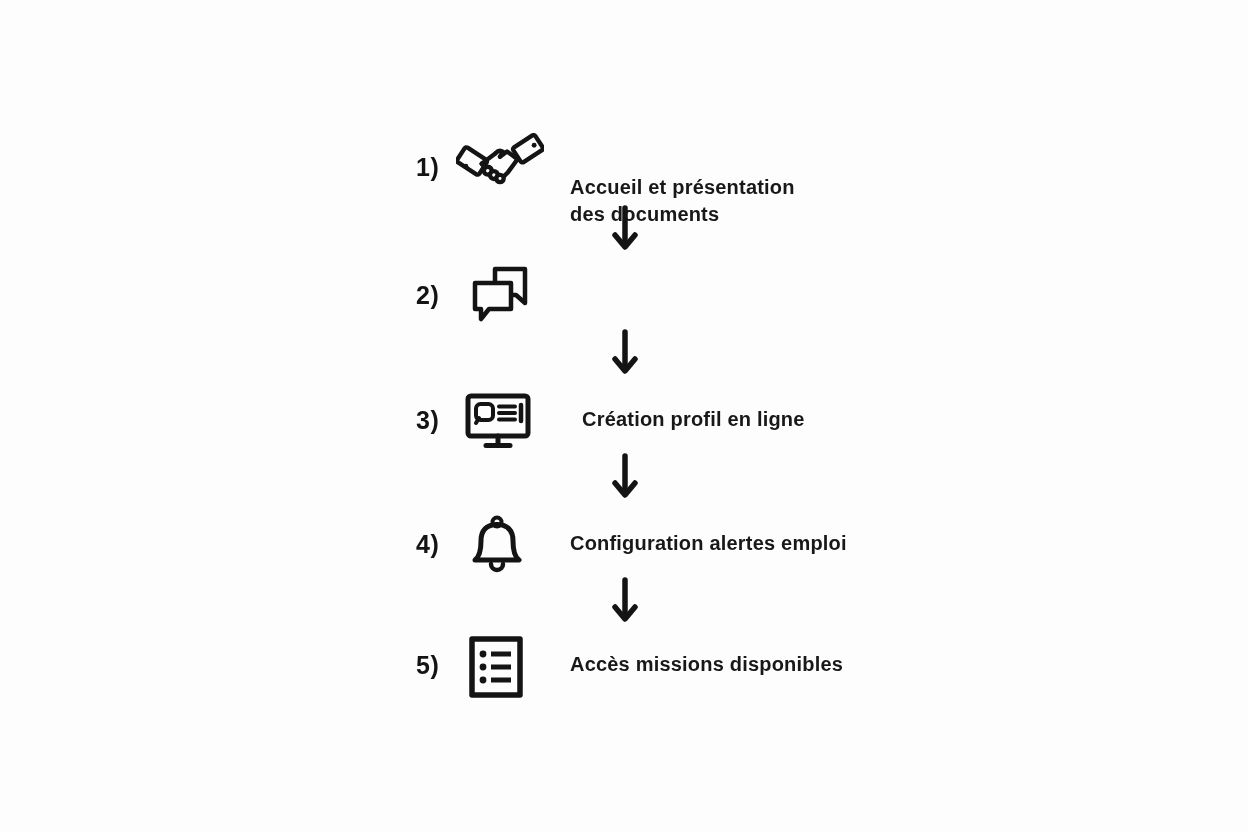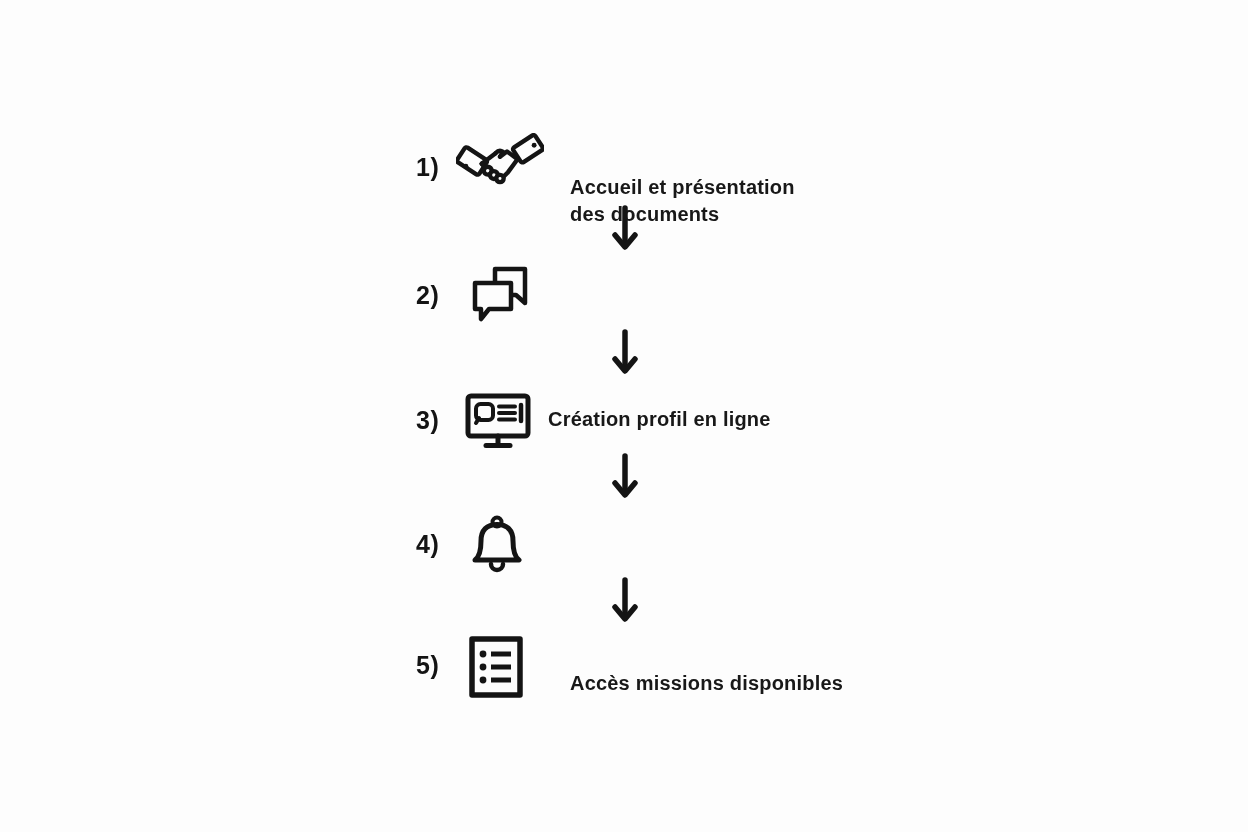--- a/index.html
+++ b/index.html
@@ -105,21 +105,21 @@
         <path d="M35 14.5 H51" stroke-width="4"></path>
         <path d="M35 21 H51" stroke-width="4"></path>
         <path d="M35 27.5 H51" stroke-width="4"></path>
         <path d="M57 13 V29" stroke-width="4.5"></path>
         <path d="M34 44 V51" stroke-width="5"></path>
         <path d="M22 53.5 H46" stroke-width="5"></path>
       </g>
     </svg>
   </div>
 
-  <div class="abs step-label" style="left:548px; top:406px;">Création profil en ligne</div>
+  <div class="abs step-label" style="left:582px; top:406px;">Création profil en ligne</div>
 
   <div class="abs arrow" style="left:609px; top:451px;">
     <svg width="32" height="52" viewBox="0 0 32 52" fill="none">
       <g stroke="#141414" stroke-width="5.5" stroke-linecap="round" stroke-linejoin="round">
         <path d="M16 5 V42"></path>
         <path d="M6 32 L16 44 L26 32"></path>
       </g>
     </svg>
   </div>
 
@@ -128,20 +128,21 @@
   <div class="abs icon-box" style="left:467px; top:513px;">
     <svg width="60" height="64" viewBox="0 0 60 64" fill="none">
       <g stroke="#141414" stroke-linejoin="round" stroke-linecap="round">
         <circle cx="30" cy="9" r="4.5" stroke-width="4"></circle>
         <path d="M8 47 C12 44 14 38 14 28 C14 17 20 11.5 30 11.5 C40 11.5 46 17 46 28 C46 38 48 44 52 47 Z" stroke-width="5"></path>
         <path d="M24 51 A6 6 0 0 0 36 51" stroke-width="4.5"></path>
       </g>
     </svg>
   </div>
 
+  <div class="abs step-label" style="left:570px; top:530px;">Configuration alertes emploi</div>
 
   <div class="abs arrow" style="left:609px; top:575px;">
     <svg width="32" height="52" viewBox="0 0 32 52" fill="none">
       <g stroke="#141414" stroke-width="5.5" stroke-linecap="round" stroke-linejoin="round">
         <path d="M16 5 V42"></path>
         <path d="M6 32 L16 44 L26 32"></path>
       </g>
     </svg>
   </div>
 
@@ -154,15 +155,15 @@
         <path d="M25 19 H45" stroke-width="5"></path>
         <path d="M25 32 H45" stroke-width="5"></path>
         <path d="M25 45 H45" stroke-width="5"></path>
       </g>
       <circle cx="17" cy="19" r="3.4" fill="#141414"></circle>
       <circle cx="17" cy="32" r="3.4" fill="#141414"></circle>
       <circle cx="17" cy="45" r="3.4" fill="#141414"></circle>
     </svg>
   </div>
 
-  <div class="abs step-label" style="left:570px; top:651px;margin-top:19px;">Accès missions disponibles</div>
+  <div class="abs step-label" style="left:570px; top:651px;">Accès missions disponibles</div>
 
 </div>
 
 </body></html>

